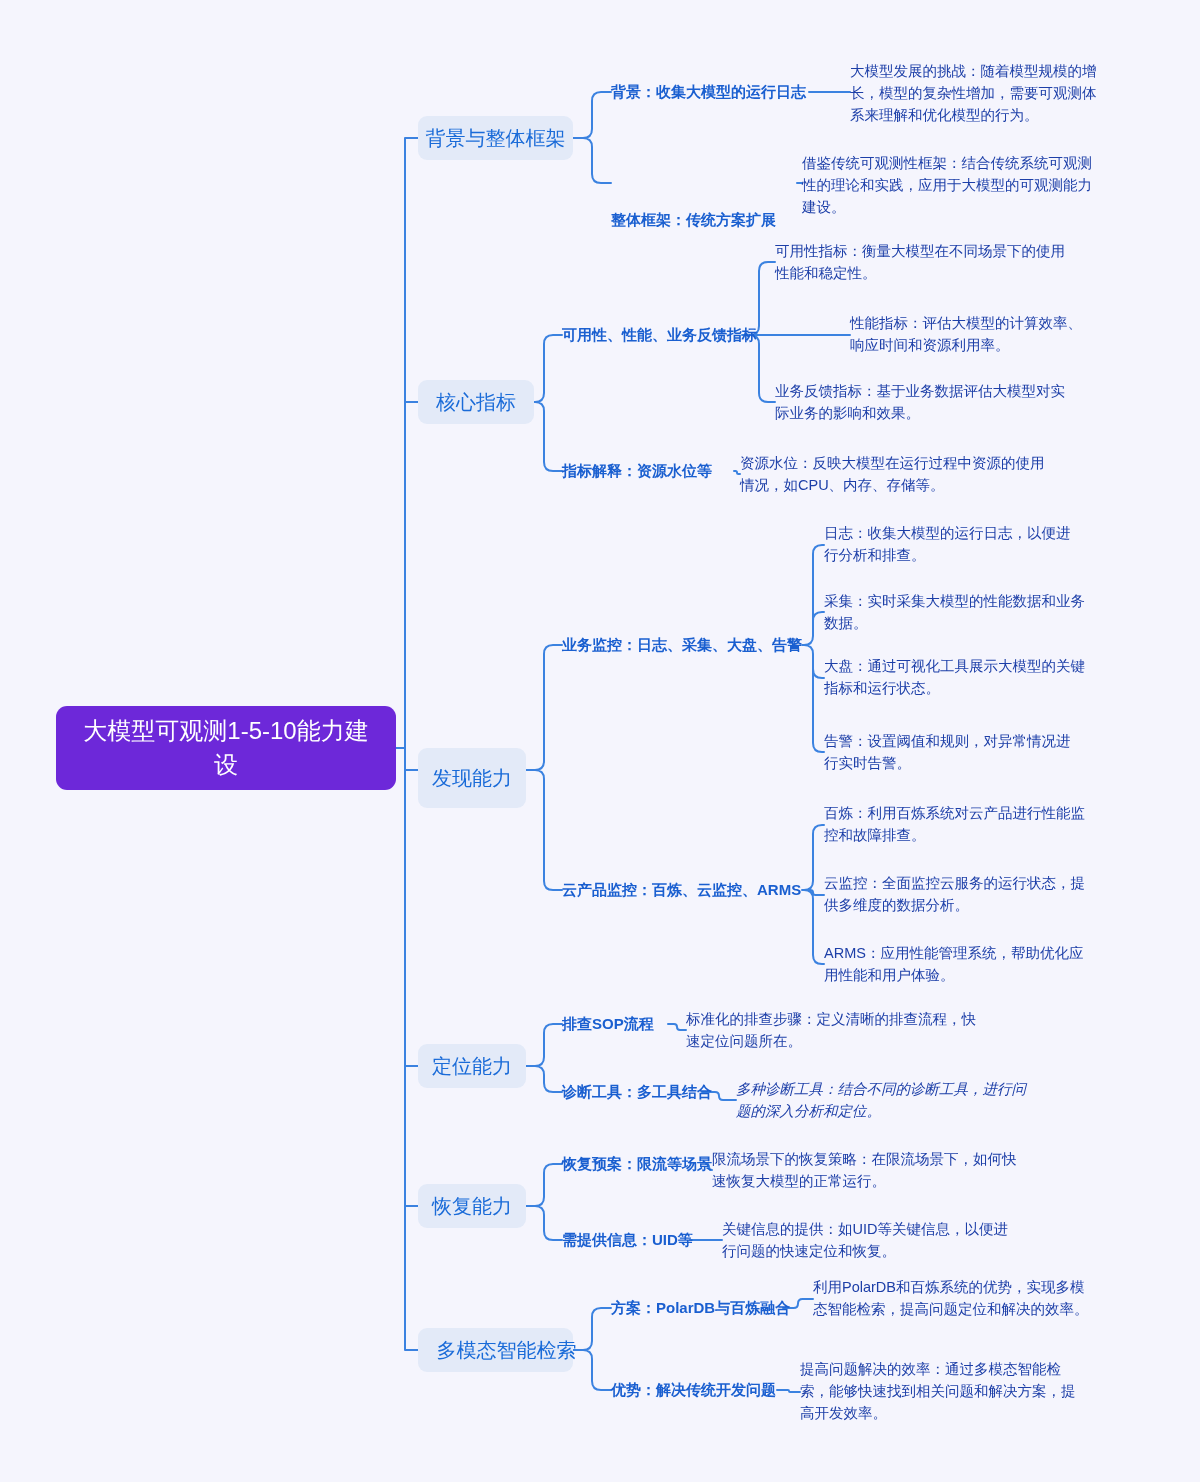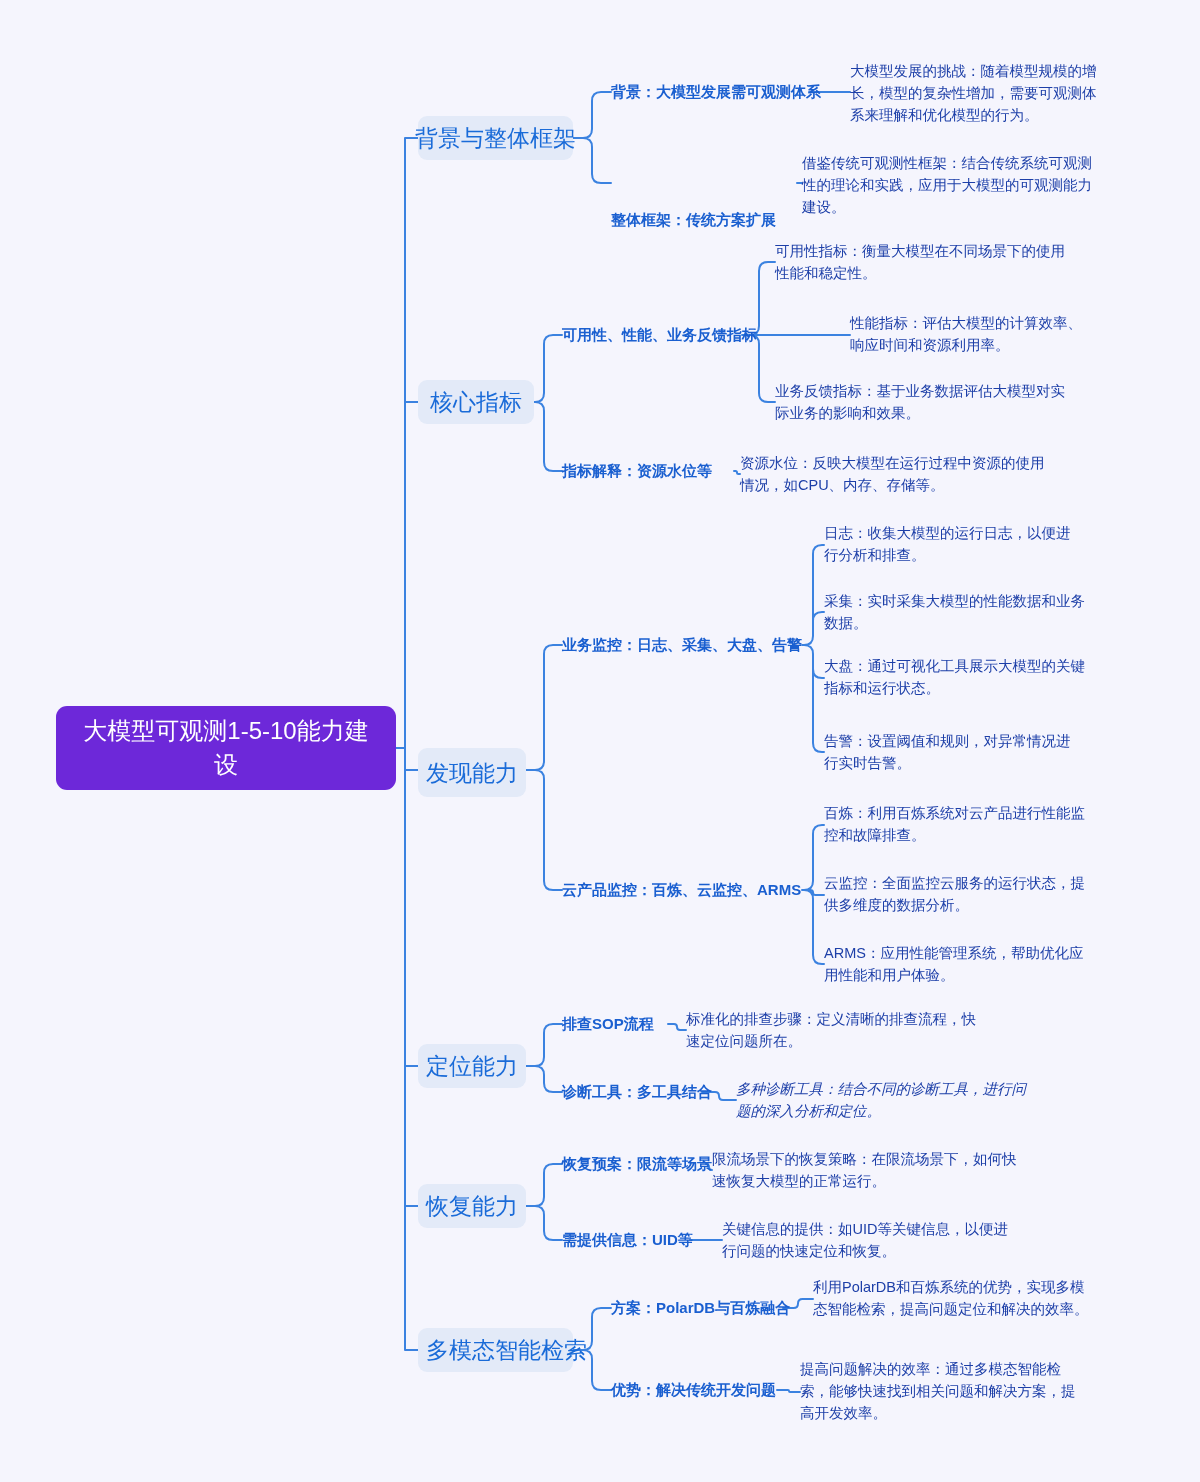--- a/index.html
+++ b/index.html
@@ -21,21 +21,21 @@
     text-align:center;
     display:flex;align-items:center;justify-content:center;
     padding:14px 18px;
     font-weight:400;
   }
 
   
   .lvl2{
     background:#e3eaf8;color:#1a6bd8;
     border-radius:9px;
-    font-size:23px;line-height:26px;
+    font-size:20px;line-height:26px;
     text-align:center;
     display:flex;align-items:center;justify-content:center;
     padding:9px 14px;
     white-space:nowrap;
     font-weight:400;
   }
 
   
   .lvl3{
     color:#1a5fd0;font-size:15px;line-height:22px;
@@ -52,32 +52,32 @@
 </head>
 <body>
 
 <div id="canvas">
   <svg class="links" id="links" xmlns="http://www.w3.org/2000/svg">
       <path d="M396 748 H405 M405 748 H405 Q405 748 405 748 V138 Q405 138 405 138 H418 M573 138 H583 Q592 138 592 129 V101 Q592 92 601 92 H611 M809 92 H850 M573 138 H583 Q592 138 592 147 V174 Q592 183 601 183 H611 M797 183 H802 M405 748 H405 Q405 748 405 748 V402 Q405 402 405 402 H418 M526 402 H535 Q544 402 544 393 V344 Q544 335 553 335 H562 M742 335 H750 Q759 335 759 326 V271 Q759 262 768 262 H775 M742 335 H850 M742 335 H750 Q759 335 759 344 V393 Q759 402 768 402 H775 M526 402 H535 Q544 402 544 411 V462 Q544 471 553 471 H562 M734 471 H735.5 Q737 471 737 472.5 V472.5 Q737 474 738.5 474 H740 M405 748 H405 Q405 748 405 748 V770 Q405 770 405 770 H418 M526 770 H535 Q544 770 544 761 V654 Q544 645 553 645 H562 M802 645 H804 Q813 645 813 636 V554 Q813 545 822 545 H824 M802 645 H804 Q813 645 813 636 V621 Q813 612 822 612 H824 M802 645 H804 Q813 645 813 654 V669 Q813 678 822 678 H824 M802 645 H804 Q813 645 813 654 V743 Q813 752 822 752 H824 M526 770 H535 Q544 770 544 779 V881 Q544 890 553 890 H562 M802 890 H804 Q813 890 813 881 V834 Q813 825 822 825 H824 M802 890 H810.5 Q813 890 813 892.5 V892.5 Q813 895 815.5 895 H824 M802 890 H804 Q813 890 813 899 V955 Q813 964 822 964 H824 M405 748 H405 Q405 748 405 748 V1066 Q405 1066 405 1066 H418 M526 1066 H535 Q544 1066 544 1057 V1033 Q544 1024 553 1024 H562 M668 1024 H674 Q677 1024 677 1027 V1027 Q677 1030 680 1030 H686 M526 1066 H535 Q544 1066 544 1075 V1083 Q544 1092 553 1092 H562 M702 1092 H715 Q719 1092 719 1096 V1096 Q719 1100 723 1100 H736 M405 748 H405 Q405 748 405 748 V1206 Q405 1206 405 1206 H418 M526 1206 H535 Q544 1206 544 1197 V1173 Q544 1164 553 1164 H562 M706 1164 H706 Q709 1164 709 1167 V1167 Q709 1170 712 1170 H712 M526 1206 H535 Q544 1206 544 1215 V1231 Q544 1240 553 1240 H562 M690 1240 H722 M405 748 H405 Q405 748 405 748 V1350 Q405 1350 405 1350 H418 M573 1350 H583 Q592 1350 592 1341 V1317 Q592 1308 601 1308 H611 M783 1308 H793.5 Q798 1308 798 1303.5 V1303.5 Q798 1299 802.5 1299 H813 M573 1350 H583 Q592 1350 592 1359 V1381 Q592 1390 601 1390 H611 M777 1390 H788 Q789 1390 789 1391 V1391 Q789 1392 790 1392 H800" fill="none" stroke="#3b82e0" stroke-width="2" stroke-linecap="round" stroke-linejoin="round"></path>
     </svg>
   <div id="nodes">
       <div class="node root" style="left: 56px; top: 706px; width: 340px; height: 84px;">大模型可观测1-5-10能力建设</div>
       <div class="node lvl2" style="left: 418px; top: 116px; width: 155px; height: 44px;">背景与整体框架</div>
-      <div class="node lvl3" style="left: 611px; top: 81px; width: 198px;">背景：大模型发展需可观测体系</div>
+      <div class="node lvl3" style="left: 611px; top: 81px; width: 198px;">背景：收集大模型的运行日志</div>
       <div class="node lvl4" style="left: 850px; top: 60px; width: 250px;">大模型发展的挑战：随着模型规模的增长，模型的复杂性增加，需要可观测体系来理解和优化模型的行为。</div>
       <div class="node lvl3" style="left: 611px; top: 172px; width: 186px; margin-top: 37px;">整体框架：传统方案扩展</div>
       <div class="node lvl4" style="left: 802px; top: 152px; width: 298px;">借鉴传统可观测性框架：结合传统系统可观测性的理论和实践，应用于大模型的可观测能力建设。</div>
       <div class="node lvl2" style="left: 418px; top: 380px; width: 116px; height: 44px;">核心指标</div>
       <div class="node lvl3" style="left: 562px; top: 324px; width: 180px;">可用性、性能、业务反馈指标</div>
       <div class="node lvl4" style="left: 775px; top: 240px; width: 300px;">可用性指标：衡量大模型在不同场景下的使用性能和稳定性。</div>
       <div class="node lvl4" style="left: 850px; top: 312px; width: 235px;">性能指标：评估大模型的计算效率、响应时间和资源利用率。</div>
       <div class="node lvl4" style="left: 775px; top: 380px; width: 300px;">业务反馈指标：基于业务数据评估大模型对实际业务的影响和效果。</div>
       <div class="node lvl3" style="left: 562px; top: 460px; width: 172px;">指标解释：资源水位等</div>
       <div class="node lvl4" style="left: 740px; top: 452px; width: 310px;">资源水位：反映大模型在运行过程中资源的使用情况，如CPU、内存、存储等。</div>
-      <div class="node lvl2" style="left: 418px; top: 748px; width: 108px; height: 49px;">发现能力</div>
+      <div class="node lvl2" style="left: 418px; top: 748px; width: 108px; height: 60px;">发现能力</div>
       <div class="node lvl3" style="left: 562px; top: 634px; width: 240px;">业务监控：日志、采集、大盘、告警</div>
       <div class="node lvl4" style="left: 824px; top: 522px; width: 252px;">日志：收集大模型的运行日志，以便进行分析和排查。</div>
       <div class="node lvl4" style="left: 824px; top: 590px; width: 268px;">采集：实时采集大模型的性能数据和业务数据。</div>
       <div class="node lvl4" style="left: 824px; top: 655px; width: 268px;">大盘：通过可视化工具展示大模型的关键指标和运行状态。</div>
       <div class="node lvl4" style="left: 824px; top: 730px; width: 256px;">告警：设置阈值和规则，对异常情况进行实时告警。</div>
       <div class="node lvl3" style="left: 562px; top: 879px; width: 240px;">云产品监控：百炼、云监控、ARMS</div>
       <div class="node lvl4" style="left: 824px; top: 802px; width: 262px;">百炼：利用百炼系统对云产品进行性能监控和故障排查。</div>
       <div class="node lvl4" style="left: 824px; top: 872px; width: 268px;">云监控：全面监控云服务的运行状态，提供多维度的数据分析。</div>
       <div class="node lvl4" style="left: 824px; top: 942px; width: 265px;">ARMS：应用性能管理系统，帮助优化应用性能和用户体验。</div>
       <div class="node lvl2" style="left: 418px; top: 1044px; width: 108px; height: 44px;">定位能力</div>

